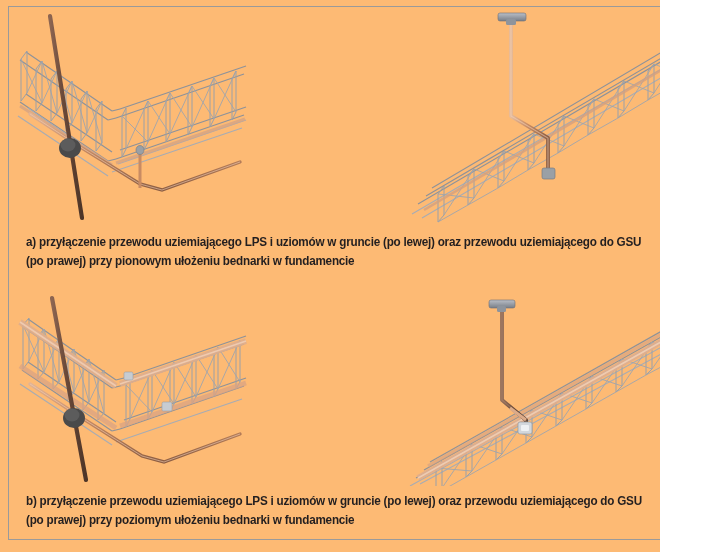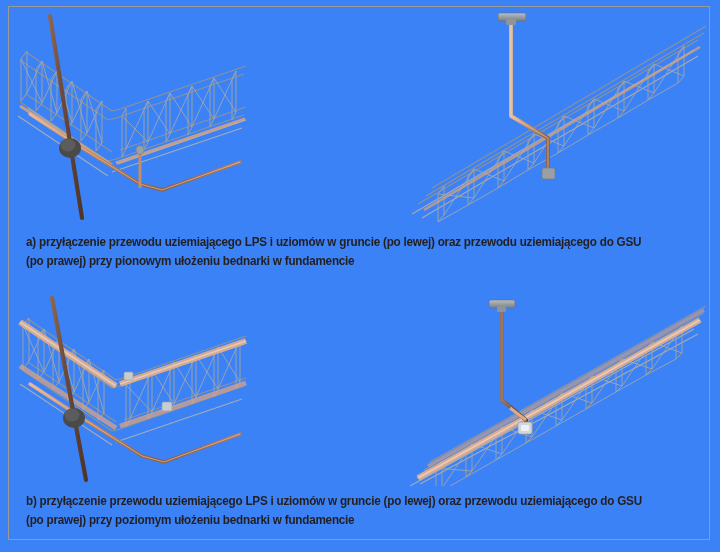--- a/index.html
+++ b/index.html
@@ -5,23 +5,23 @@
   html, body {
     margin: 0;
     padding: 0;
     background: #ffffff;
   }
   body {
     font-family: "Liberation Sans", sans-serif;
   }
   .figure {
     position: relative;
-    width: 720px;
+    width: 660px;
     height: 552px;
-    background: #3b82f6;
+    background: #fdba74;
     overflow: hidden;
     box-sizing: border-box;
   }
   .frame {
     position: absolute;
     left: 8px;
     top: 6px;
     width: 702px;
     height: 534px;
     border: 1.5px solid #9a9a9a;

